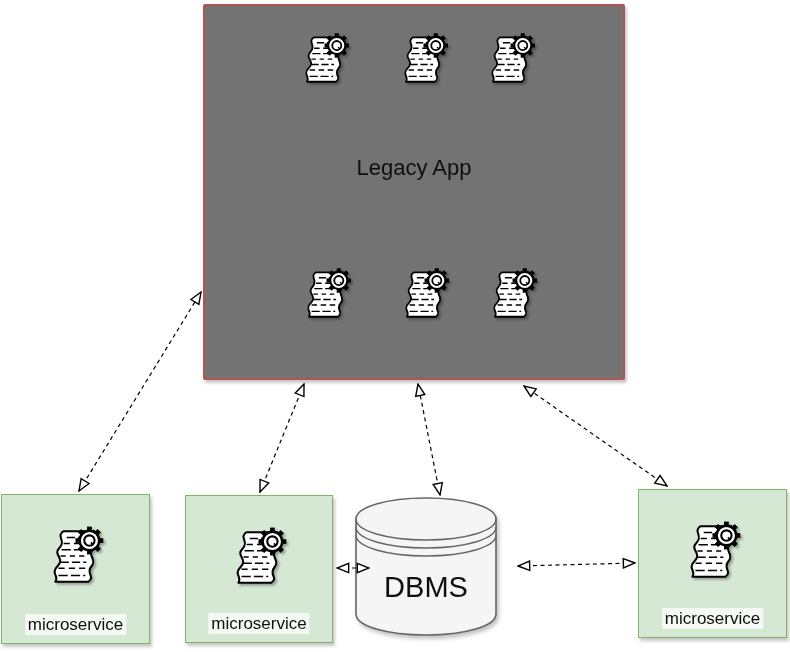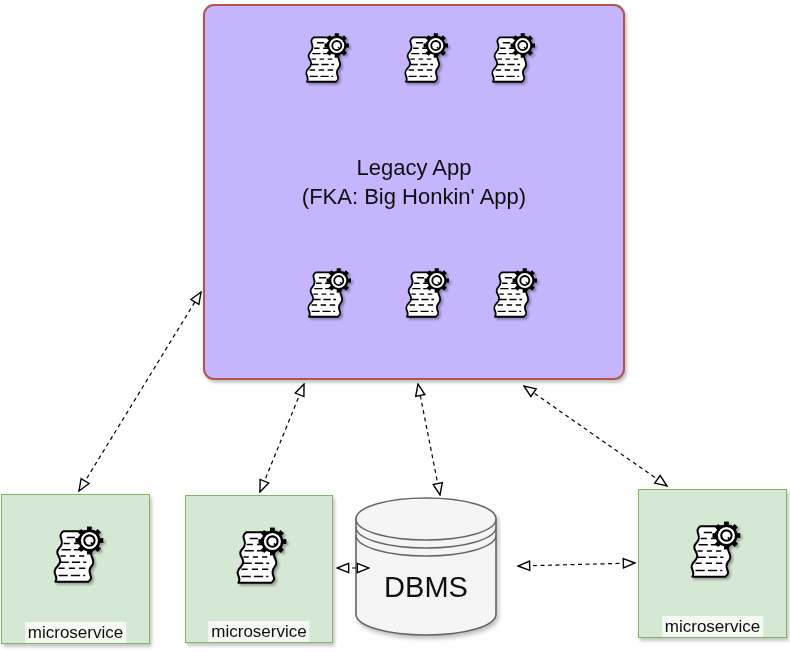--- a/index.html
+++ b/index.html
@@ -5,40 +5,40 @@
   html,body{margin:0;padding:0;background:#ffffff;}
   #canvas{
     position:relative;width:790px;height:652px;background:#ffffff;
     font-family:"Liberation Sans",sans-serif;overflow:hidden;
   }
   
   #connectors{position:absolute;left:0;top:0;z-index:6;pointer-events:none;}
   
   .legacy{
     position:absolute;left:203px;top:4px;width:422px;height:376px;
-    box-sizing:border-box;background:#c4b5fd;border:2px solid #b25450;border-radius:11px;
+    box-sizing:border-box;background:#737373;border:2px solid #b25450;border-radius:2px;
     box-shadow:2px 3px 3px rgba(0,0,0,0.22);z-index:2;
   }
   .legacy-label{
     position:absolute;left:0;top:147px;width:100%;text-align:center;
     font-size:22px;line-height:29px;color:#0f0f0f;
   }
   .lg-icon{position:absolute;width:58px;height:60px;}
   .icon-svg{width:100%;height:100%;filter:drop-shadow(2px 2px 1px rgba(0,0,0,0.30));}
   
   .micro{
     position:absolute;box-sizing:border-box;background:#d5e8d4;border:1px solid #82b366;
     box-shadow:2px 3px 3px rgba(0,0,0,0.22);z-index:2;
   }
   #micro-left{left:1px;top:494px;width:149px;height:150px;}
   #micro-mid{left:185px;top:495px;width:148px;height:148px;}
   #micro-right{left:638px;top:489px;width:149px;height:149px;}
   .micro-icon{position:absolute;left:50%;top:28px;margin-left:-33px;width:66px;height:68px;}
   .micro-label{
-    position:absolute;left:50%;transform:translateX(-50%);bottom:0;
+    position:absolute;left:50%;transform:translateX(-50%);bottom:8px;
     font-size:17px;line-height:21px;color:#0f0f0f;white-space:nowrap;
     background:rgba(255,255,255,0.75);padding:0 3px;
   }
   
   #dbms{position:absolute;left:354px;top:496px;width:144px;height:142px;z-index:2;}
   #dbms svg{filter:drop-shadow(2px 3px 2px rgba(0,0,0,0.25));}
   .dbms-label{
     position:absolute;left:0;top:76px;width:100%;text-align:center;
     font-size:29px;line-height:30px;color:#0f0f0f;
   }
@@ -86,21 +86,20 @@
         </svg></span>
     <span class="lg-icon" style="left:190px;top:24px"><svg class="icon-svg">
           <use href="#icon-script-gear"></use>
         </svg></span>
     <span class="lg-icon" style="left:277px;top:24px"><svg class="icon-svg">
           <use href="#icon-script-gear"></use>
         </svg></span>
 
     <div class="legacy-label">
       <div>Legacy App</div>
-      <div>(FKA: Big Honkin' App)</div>
     </div>
 
     <span class="lg-icon" style="left:93px;top:259px"><svg class="icon-svg">
           <use href="#icon-script-gear"></use>
         </svg></span>
     <span class="lg-icon" style="left:191px;top:259px"><svg class="icon-svg">
           <use href="#icon-script-gear"></use>
         </svg></span>
     <span class="lg-icon" style="left:279px;top:259px"><svg class="icon-svg">
           <use href="#icon-script-gear"></use>

